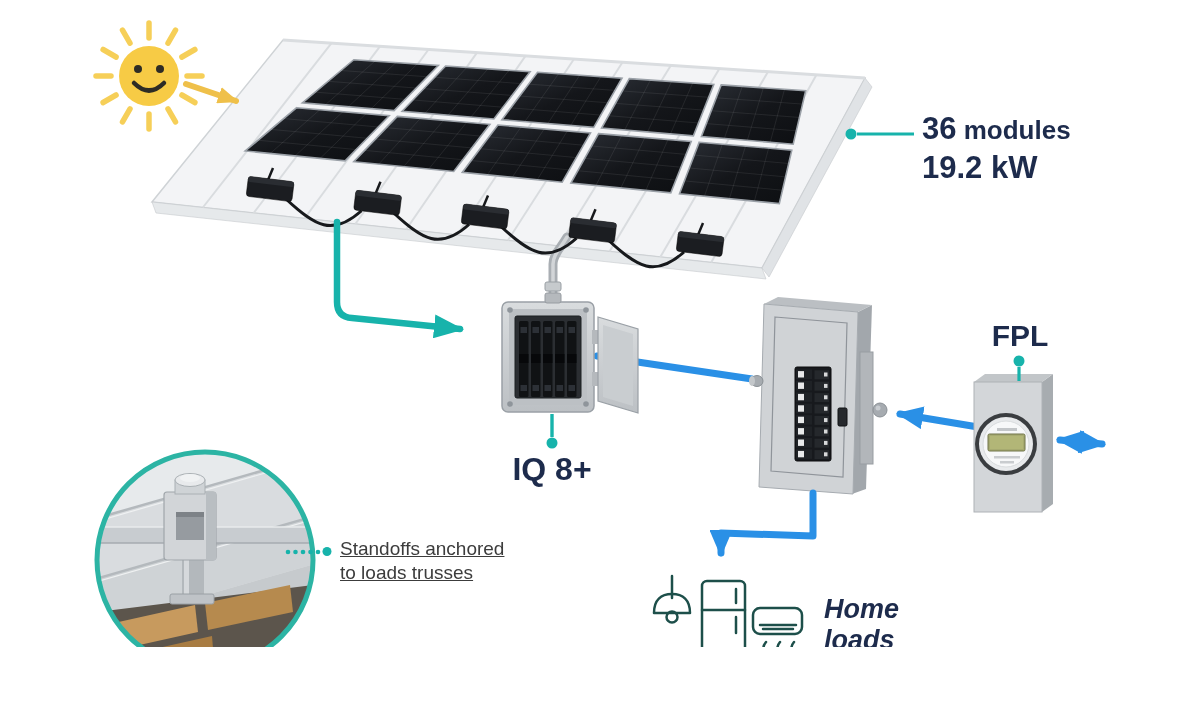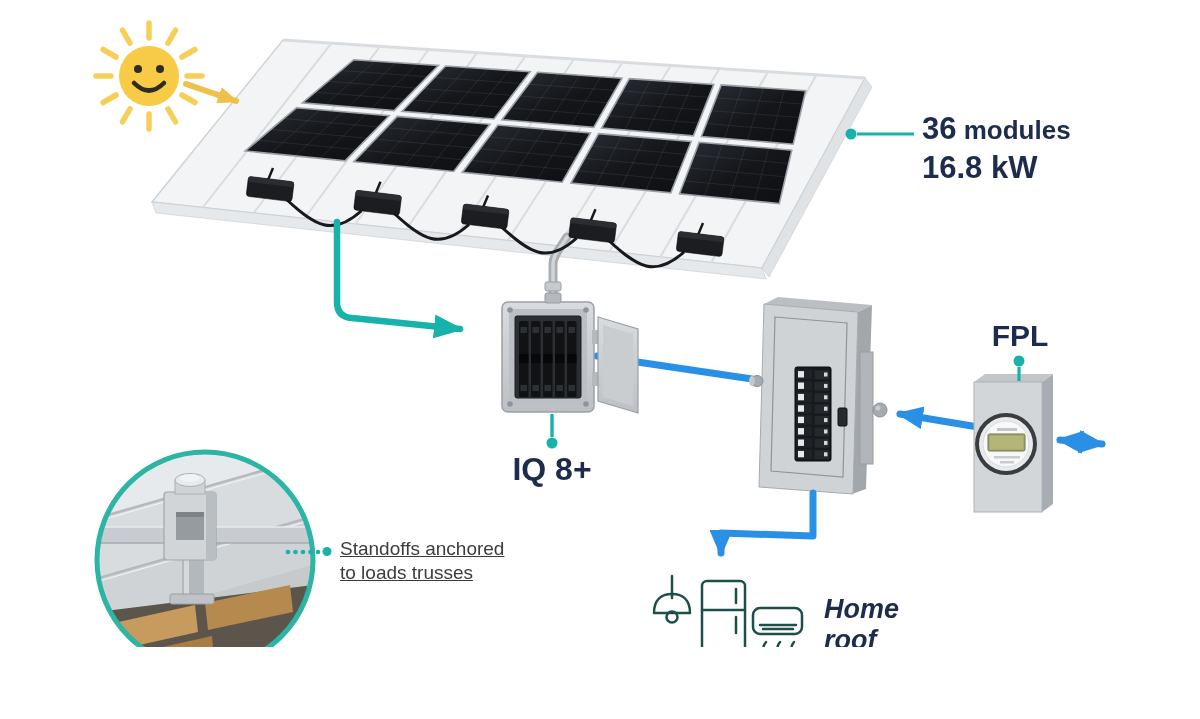--- a/index.html
+++ b/index.html
@@ -383,30 +383,30 @@
       <path d="M766,642 q-5,6 0,11 q5,6 0,11"></path>
       <path d="M780,642 q-5,6 0,11 q5,6 0,11"></path>
       <path d="M794,642 q-5,6 0,11 q5,6 0,11"></path>
     </g>
   </g>
 </svg>
 
 <div class="lbl" id="array-callout">
   <span class="big">36</span>
   <span>modules</span><br>
-  <span class="big">16.8 kW</span>
+  <span class="big">19.2 kW</span>
 </div>
 
 <div class="lbl" id="iq-label">IQ 8+</div>
 
 <div class="lbl" id="fpl-label">FPL</div>
 
 <div class="lbl" id="home-label">
   <span>Home</span><br>
-  <span>roof</span>
+  <span>loads</span>
 </div>
 
 <div class="lbl" id="standoff-note">
   <span>Standoffs anchored</span><br>
   <span>to loads trusses</span>
 </div>
 
 </div>
 
 </body></html>

